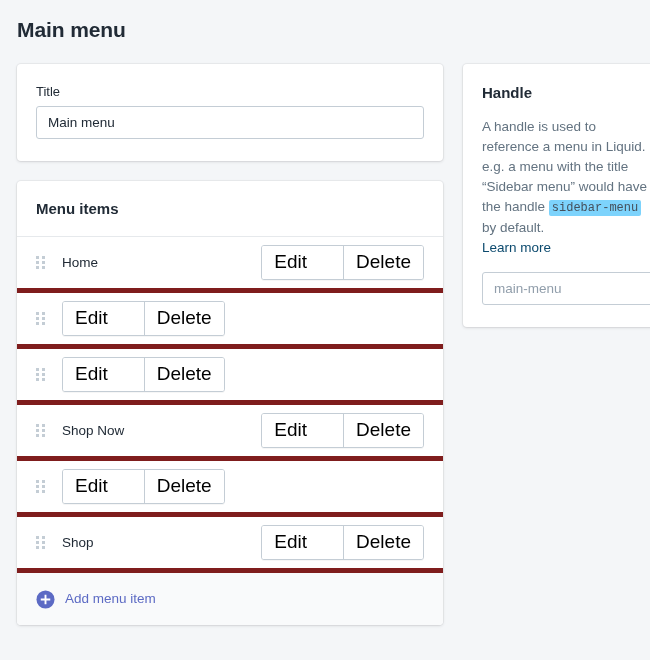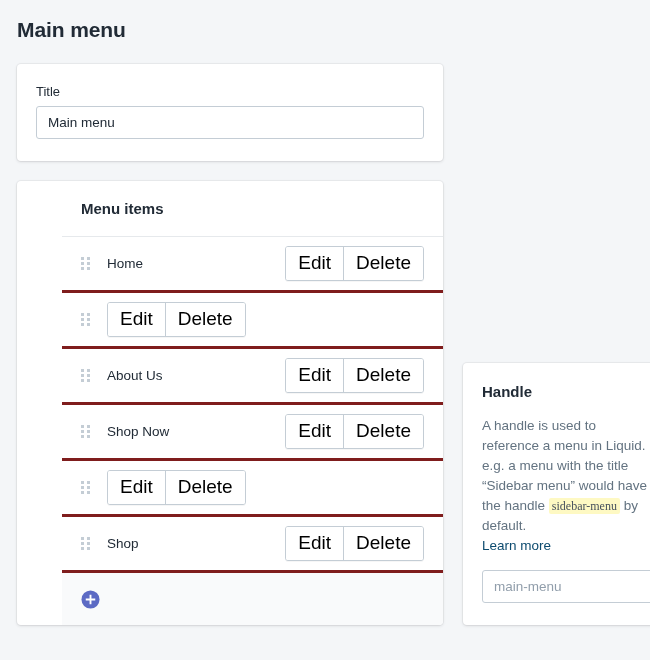--- a/index.html
+++ b/index.html
@@ -27,21 +27,21 @@
     font-size: 21px;
     font-weight: bold;
     line-height: 28px;
     color: #212b36;
     margin: 0 0 20px 17px;
     letter-spacing: -0.1px;
   }
 
   .columns {
     display: flex;
-    align-items: flex-end;
+    align-items: flex-start;
     gap: 20px;
     padding-left: 17px;
   }
 
   .col-main {
     width: 426px;
     flex: 0 0 426px;
   }
 
   .col-aside {
@@ -78,40 +78,40 @@
     line-height: 21px;
     color: #212b36;
     background: #ffffff;
     border: 1px solid #c4cdd5;
     border-radius: 3px;
     outline: none;
   }
   .text-input::placeholder { color: #919eab; }
 
   
-  .menu-card { margin-top: 20px; padding-left: 45px; }
+  .menu-card { margin-top: 20px; }
 
   .card-section-header {
     padding: 18px 19px 17px 19px;
     border-bottom: 1px solid #e6e9ec;
   }
   .card-heading {
     font-size: 15px;
     font-weight: bold;
     line-height: 20px;
     color: #212b36;
     margin: 0;
   }
 
   .menu-row {
     display: flex;
     align-items: center;
     height: 56px;
     padding: 0 19px 0 19px;
-    border-bottom: 3px solid #7f1d1d;
+    border-bottom: 5px solid #7f1d1d;
     box-sizing: border-box;
   }
 
   .drag-handle {
     flex: 0 0 auto;
     width: 9px;
     height: 14px;
     margin-right: 17px;
     display: grid;
     grid-template-columns: 3px 3px;
@@ -149,20 +149,21 @@
     line-height: 18px;
     color: #000000;
     background: #ffffff;
     border: 0;
     padding: 7px 12px 8px 12px;
     cursor: pointer;
     white-space: nowrap;
   }
   .btn-group button + button {
     border-left: 1px solid #c4cdd5;
+    margin-left: 24px;
   }
 
   .add-row {
     display: flex;
     align-items: center;
     height: 52px;
     padding: 0 19px;
     background: #f9fafb;
     box-sizing: border-box;
   }
@@ -194,23 +195,23 @@
     color: #212b36;
     margin: 0 0 14px 0;
   }
   .aside-text {
     font-size: 13.5px;
     line-height: 20px;
     color: #637381;
     margin: 0;
   }
   code.inline-code {
-    font-family: Liberation Serif, serif;
+    font-family: Liberation Mono, monospace;
     font-size: 12px;
-    background: #fef9c3;
+    background: #7dd3fc;
     color: #454f5b;
     padding: 1px 3px;
     border-radius: 2px;
   }
   .learn-more {
     display: inline-block;
     font-size: 13.5px;
     line-height: 20px;
     color: #0c4a6e;
     text-decoration: none;
@@ -289,21 +290,20 @@
 
         <div class="menu-row">
           <span class="drag-handle">
             <i></i>
               <i></i>
               <i></i>
               <i></i>
               <i></i>
               <i></i>
           </span>
-          <span class="menu-row-label">About Us</span>
           <span class="btn-group">
             <button>Edit</button>
             <button>Delete</button>
           </span>
         </div>
 
         <div class="menu-row">
           <span class="drag-handle">
             <i></i>
               <i></i>
@@ -348,20 +348,21 @@
             <button>Edit</button>
             <button>Delete</button>
           </span>
         </div>
 
         <div class="add-row">
           <svg class="plus-icon" viewBox="0 0 20 20">
             <circle cx="10" cy="10" r="9.5" fill="#5c6ac4"></circle>
             <path d="M9 5h2v10H9z M5 9h10v2H5z" fill="#ffffff"></path>
           </svg>
+          <a class="add-link">Add menu item</a>
         </div>
 
       </div>
     </div>
 
     <div class="col-aside">
       <div class="card aside-card">
         <h2 class="aside-heading">Handle</h2>
         <p class="aside-text"><span>A handle is used to reference a menu in Liquid. e.g. a menu with the title “Sidebar menu” would have the handle </span><code class="inline-code">sidebar-menu</code><span> by default.</span><br><a class="learn-more">Learn more</a></p>
         <input class="handle-input" type="text" placeholder="main-menu" style="">

